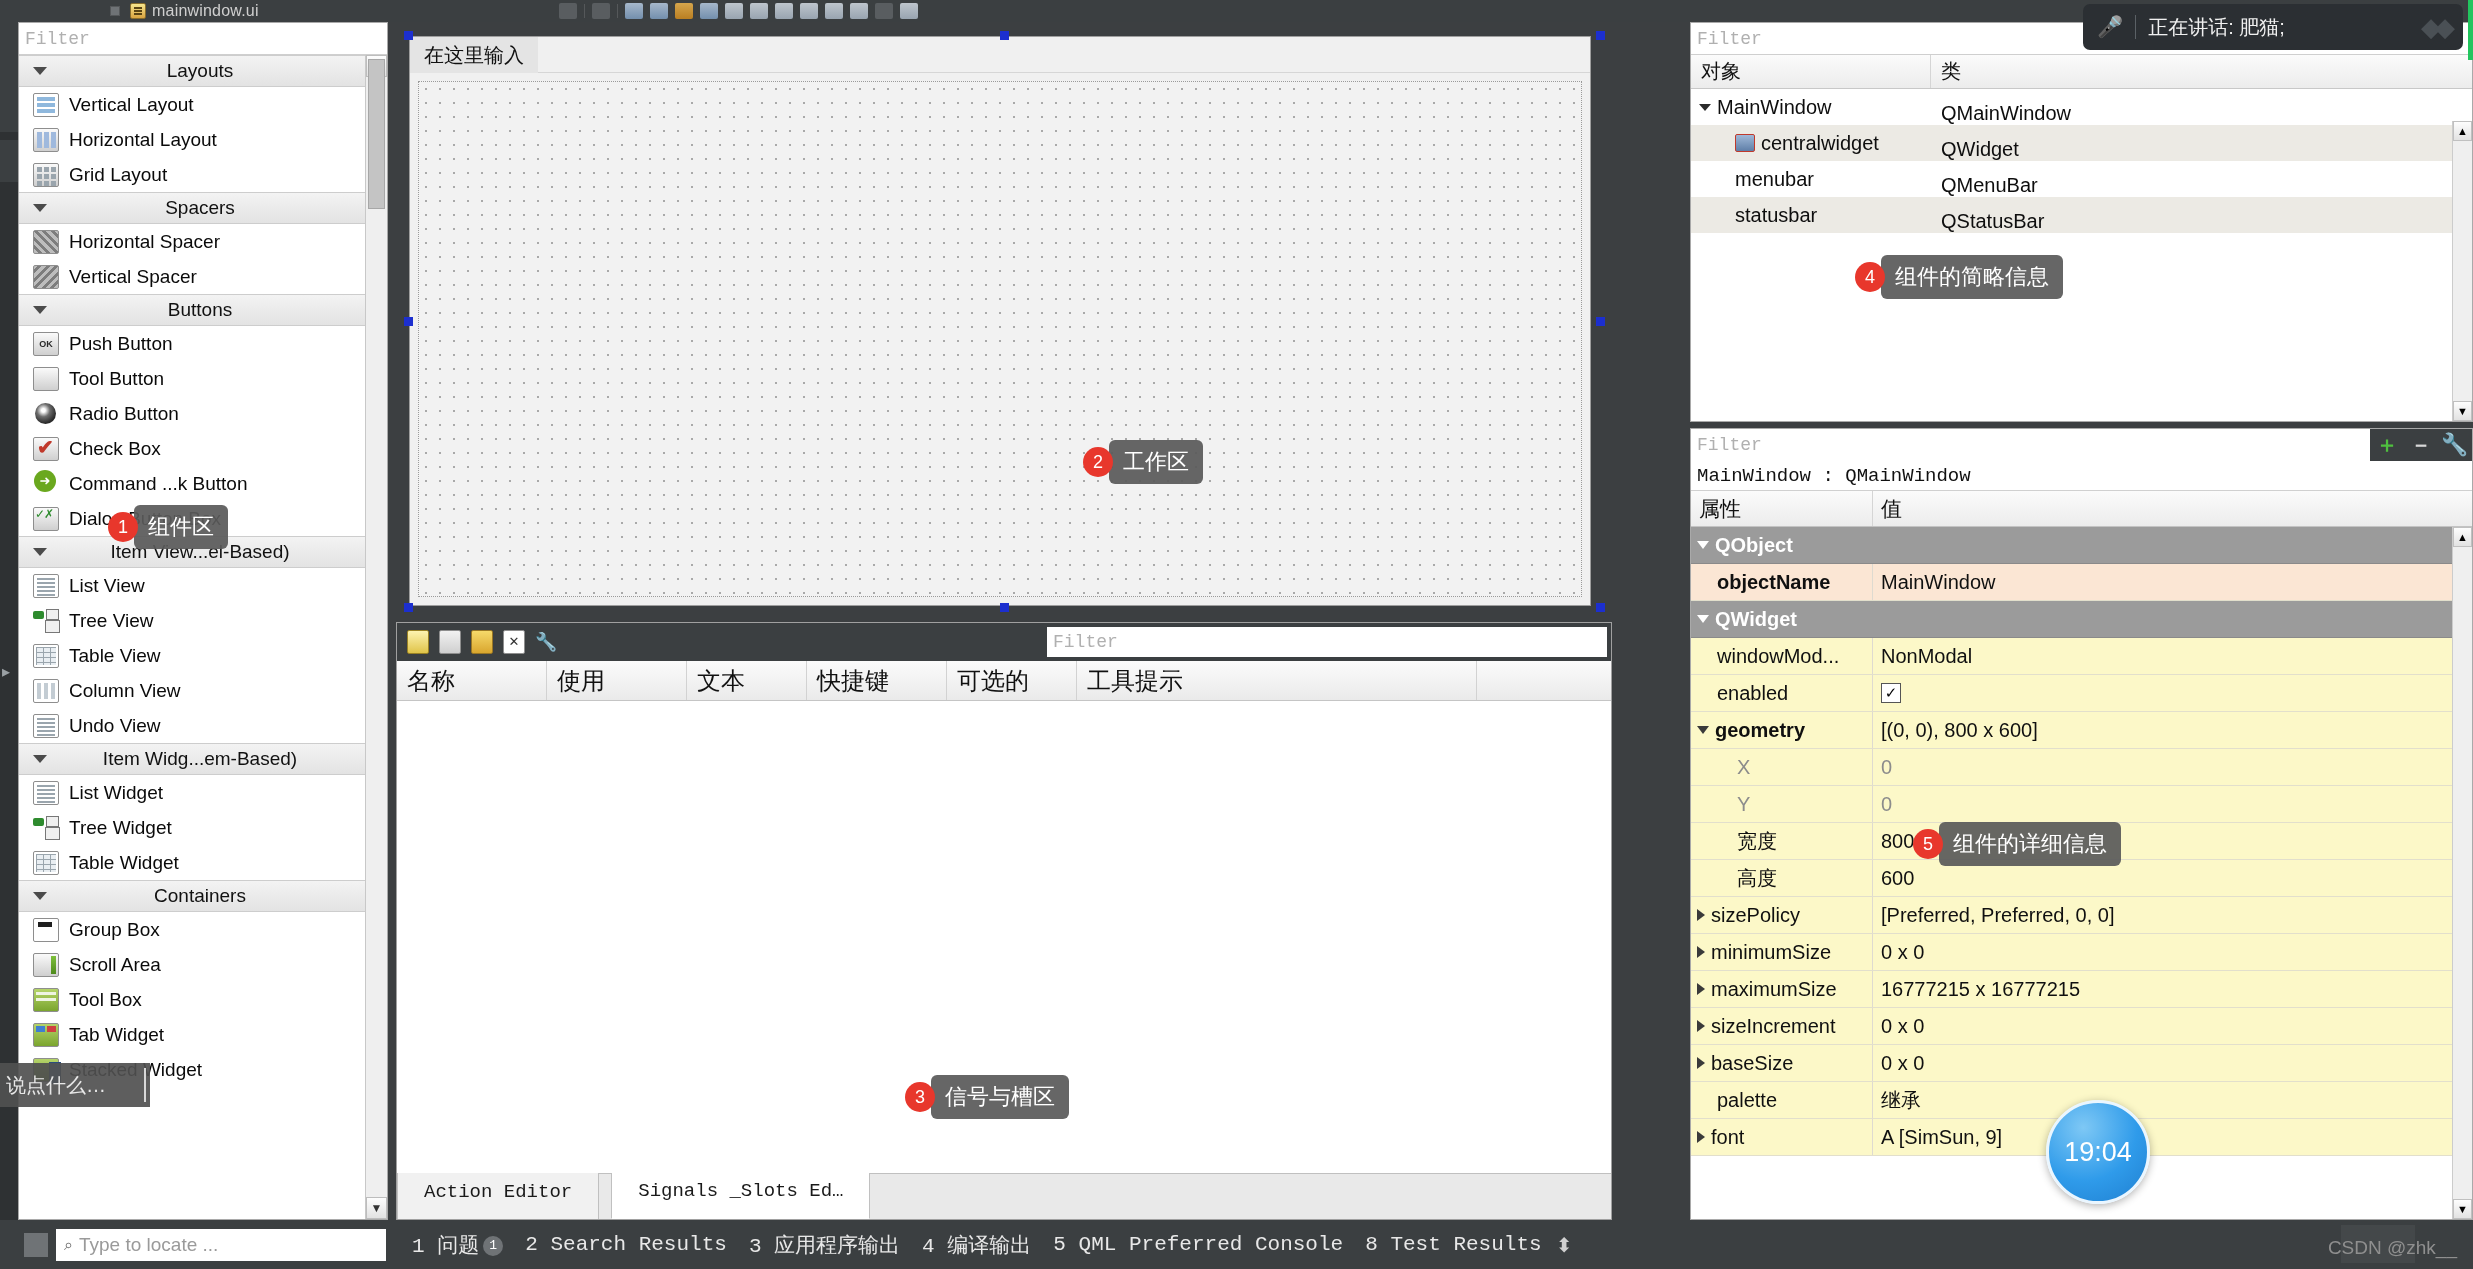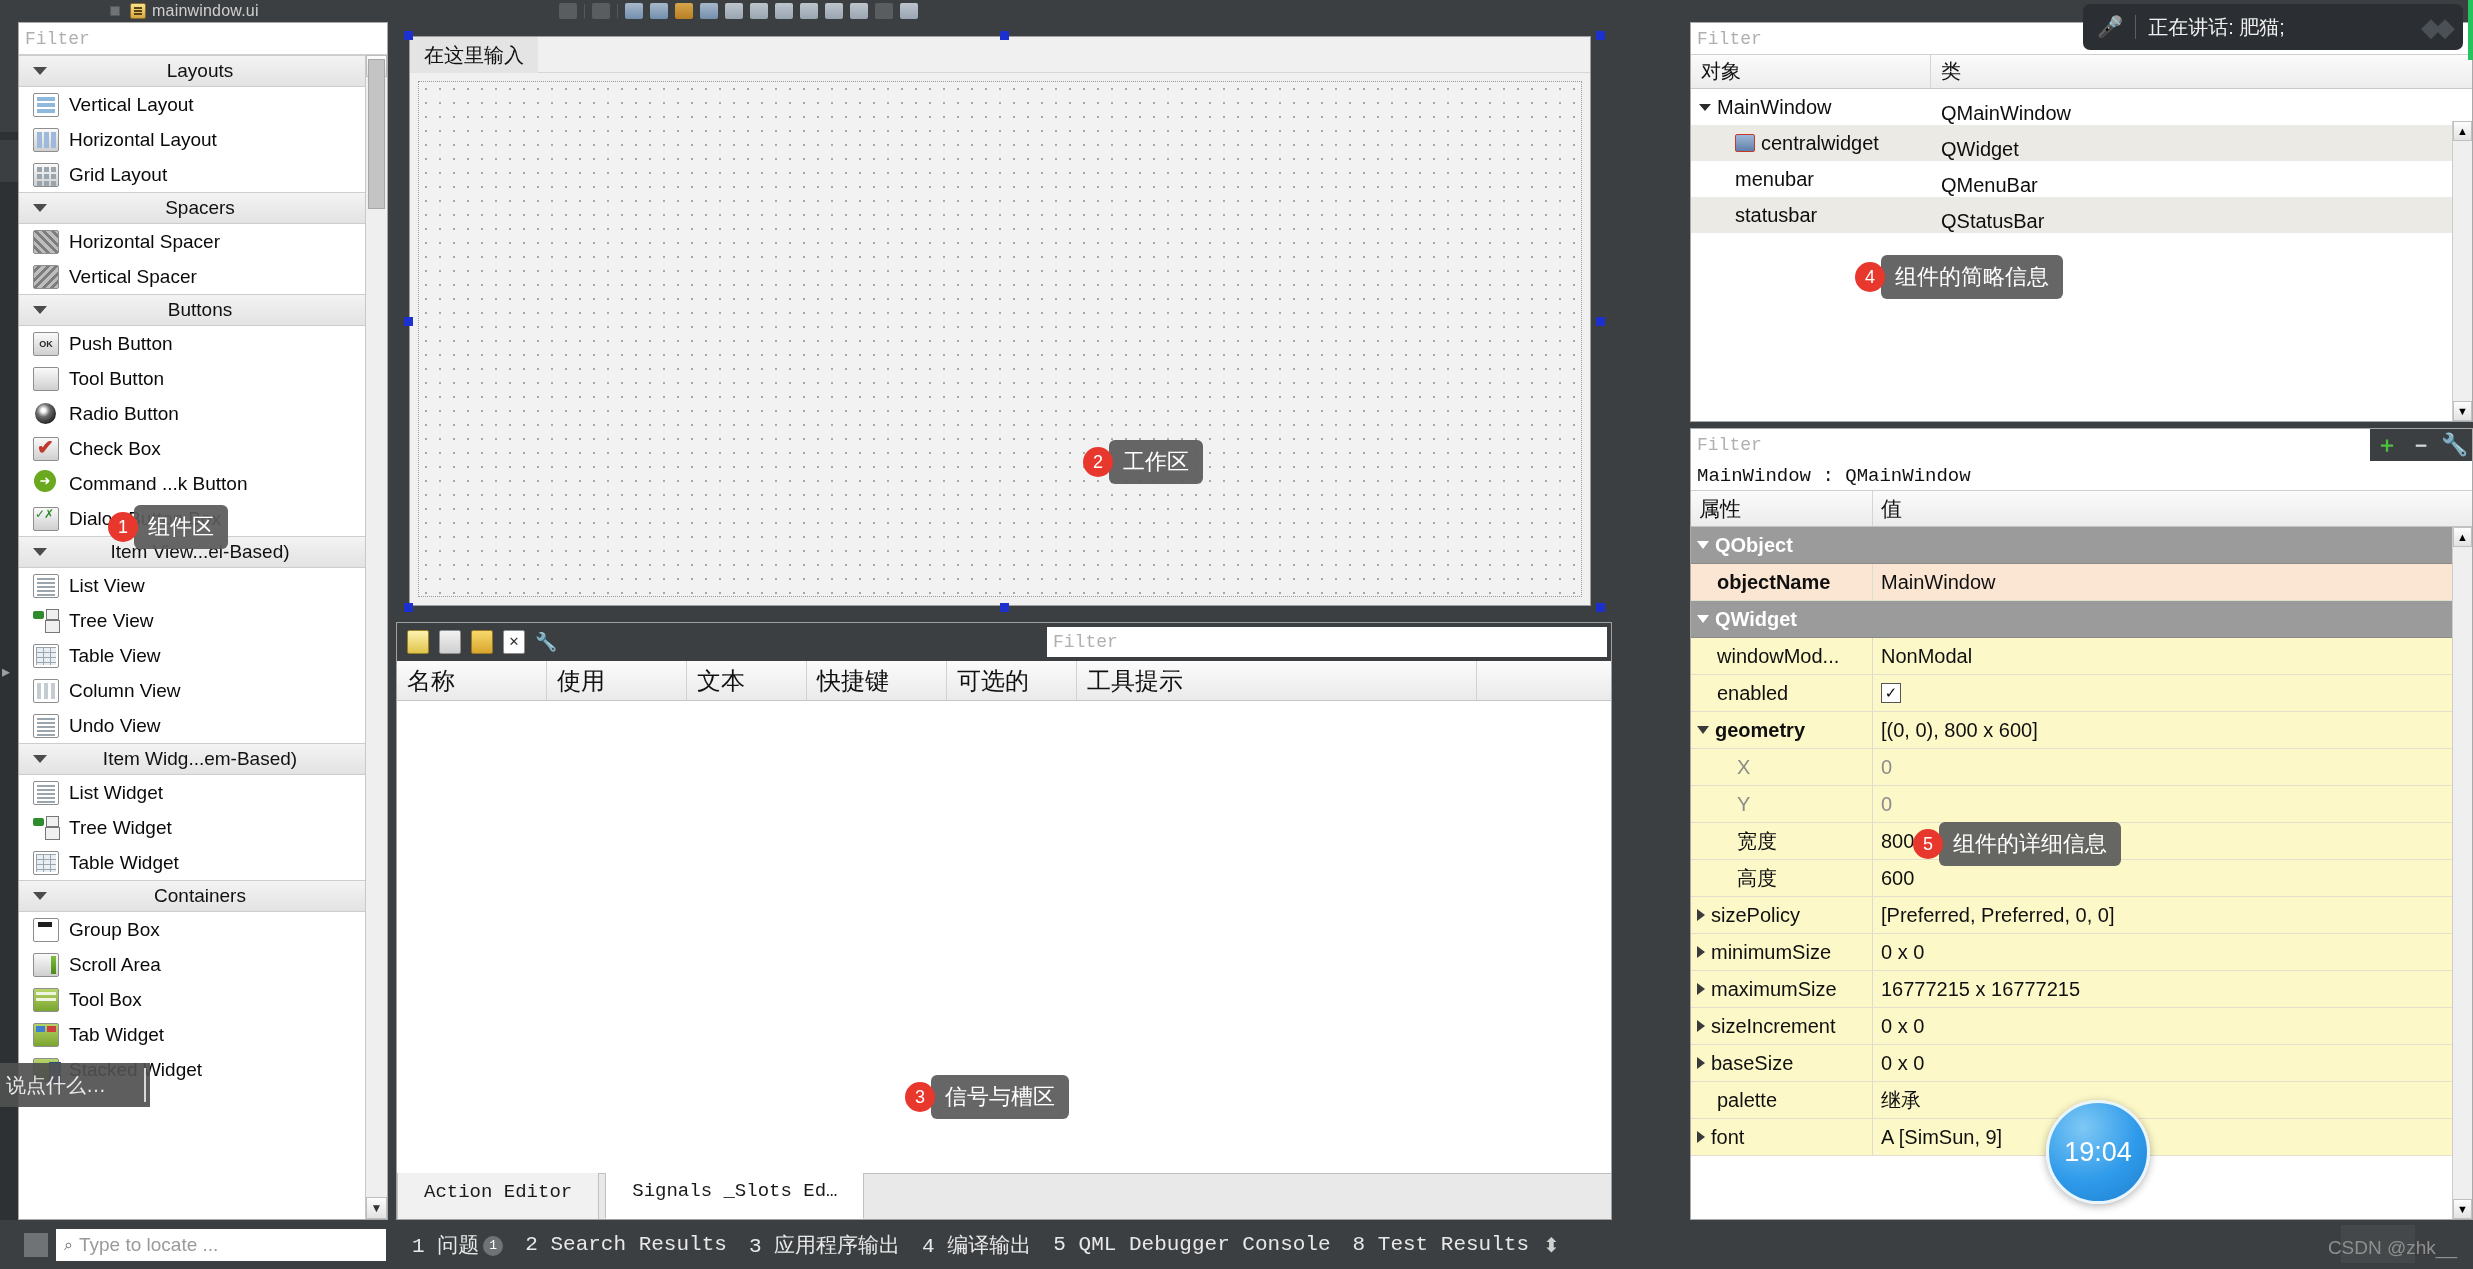--- a/index.html
+++ b/index.html
@@ -178,21 +178,21 @@
     height: 40px; display:flex; align-items:center;
     background: linear-gradient(#fbfbfb,#eaeaea); border-bottom: 1px solid #c5c5c5;
     font-size: 24px; color: #111;
   }
   .ap-head .th { padding-left: 10px; border-right: 1px solid #d2d2d2; height:100%; display:flex; align-items:center; }
   .ap-body { flex: 1; background:#fff; position: relative; }
   .ap-tabs { height: 46px; background: #e9e9e9; display:flex; align-items:flex-end; border-top:1px solid #c0c0c0; }
   .ap-tab {
     height: 56px; padding: 0 26px; display:flex; align-items:center;
     font-family:"Liberation Mono", monospace; font-size: 19px; color:#1a1a1a;
-    background: #f1f1f1; border: 1px solid #c0c0c0; border-bottom:none; margin-right:6px;
+    background: #f1f1f1; border: 1px solid #c0c0c0; border-bottom:none; margin-right:12px;
   }
   .ap-tab.active { background: #ffffff; border-bottom: 1px solid #ffffff; }
 
   
   .obj-panel {
     position:absolute; left: 1690px; top: 22px; width: 783px; height: 400px;
     background:#fff; border:1px solid #a9a9a9; display:flex; flex-direction:column;
   }
   .obj-filter { height: 32px; border-bottom:1px solid #cfcfcf; display:flex; align-items:center; padding: 0 6px; }
   .obj-filter input { border:none; outline:none; width:100%; font-family:"Liberation Mono", monospace; font-size:18px; }
@@ -757,21 +757,21 @@
       <div class="sb-input">
         <span class="mg">⌕</span>
         <input type="text" placeholder="Type to locate ..." style="">
       </div>
     </div>
     <div class="sb-items" id="sb-items">
         <span><span>1 </span><span>问题</span><span class="sb-badge">1</span></span>
         <span><span>2 </span><span>Search Results</span></span>
         <span><span>3 </span><span>应用程序输出</span></span>
         <span><span>4 </span><span>编译输出</span></span>
-        <span><span>5 </span><span>QML Debugger Console</span></span>
+        <span><span>5 </span><span>QML Preferred Console</span></span>
         <span><span>8 </span><span>Test Results</span></span>
       </div>
     <div class="sb-updown">⬍</div>
     <div class="sb-wm-box"></div>
     <div class="sb-watermark">CSDN @zhk__</div>
   </div>
 
   <div class="speech-overlay">
     <span class="mic">🎤</span>
     <span class="div"></span>

